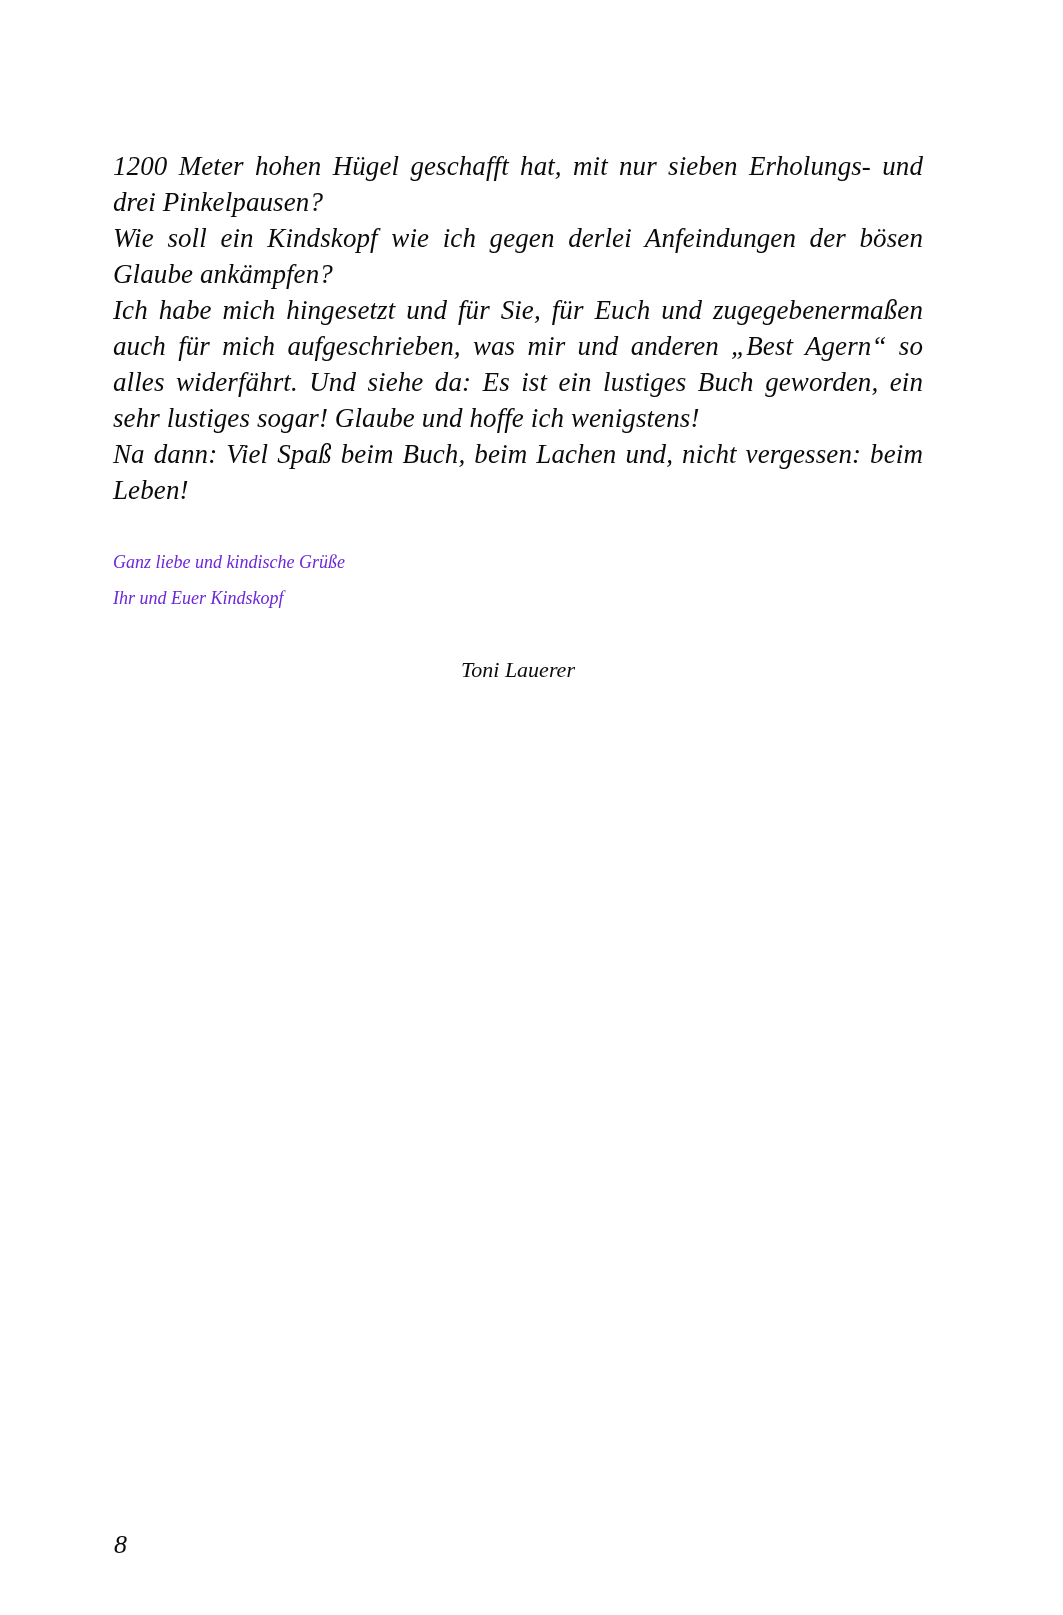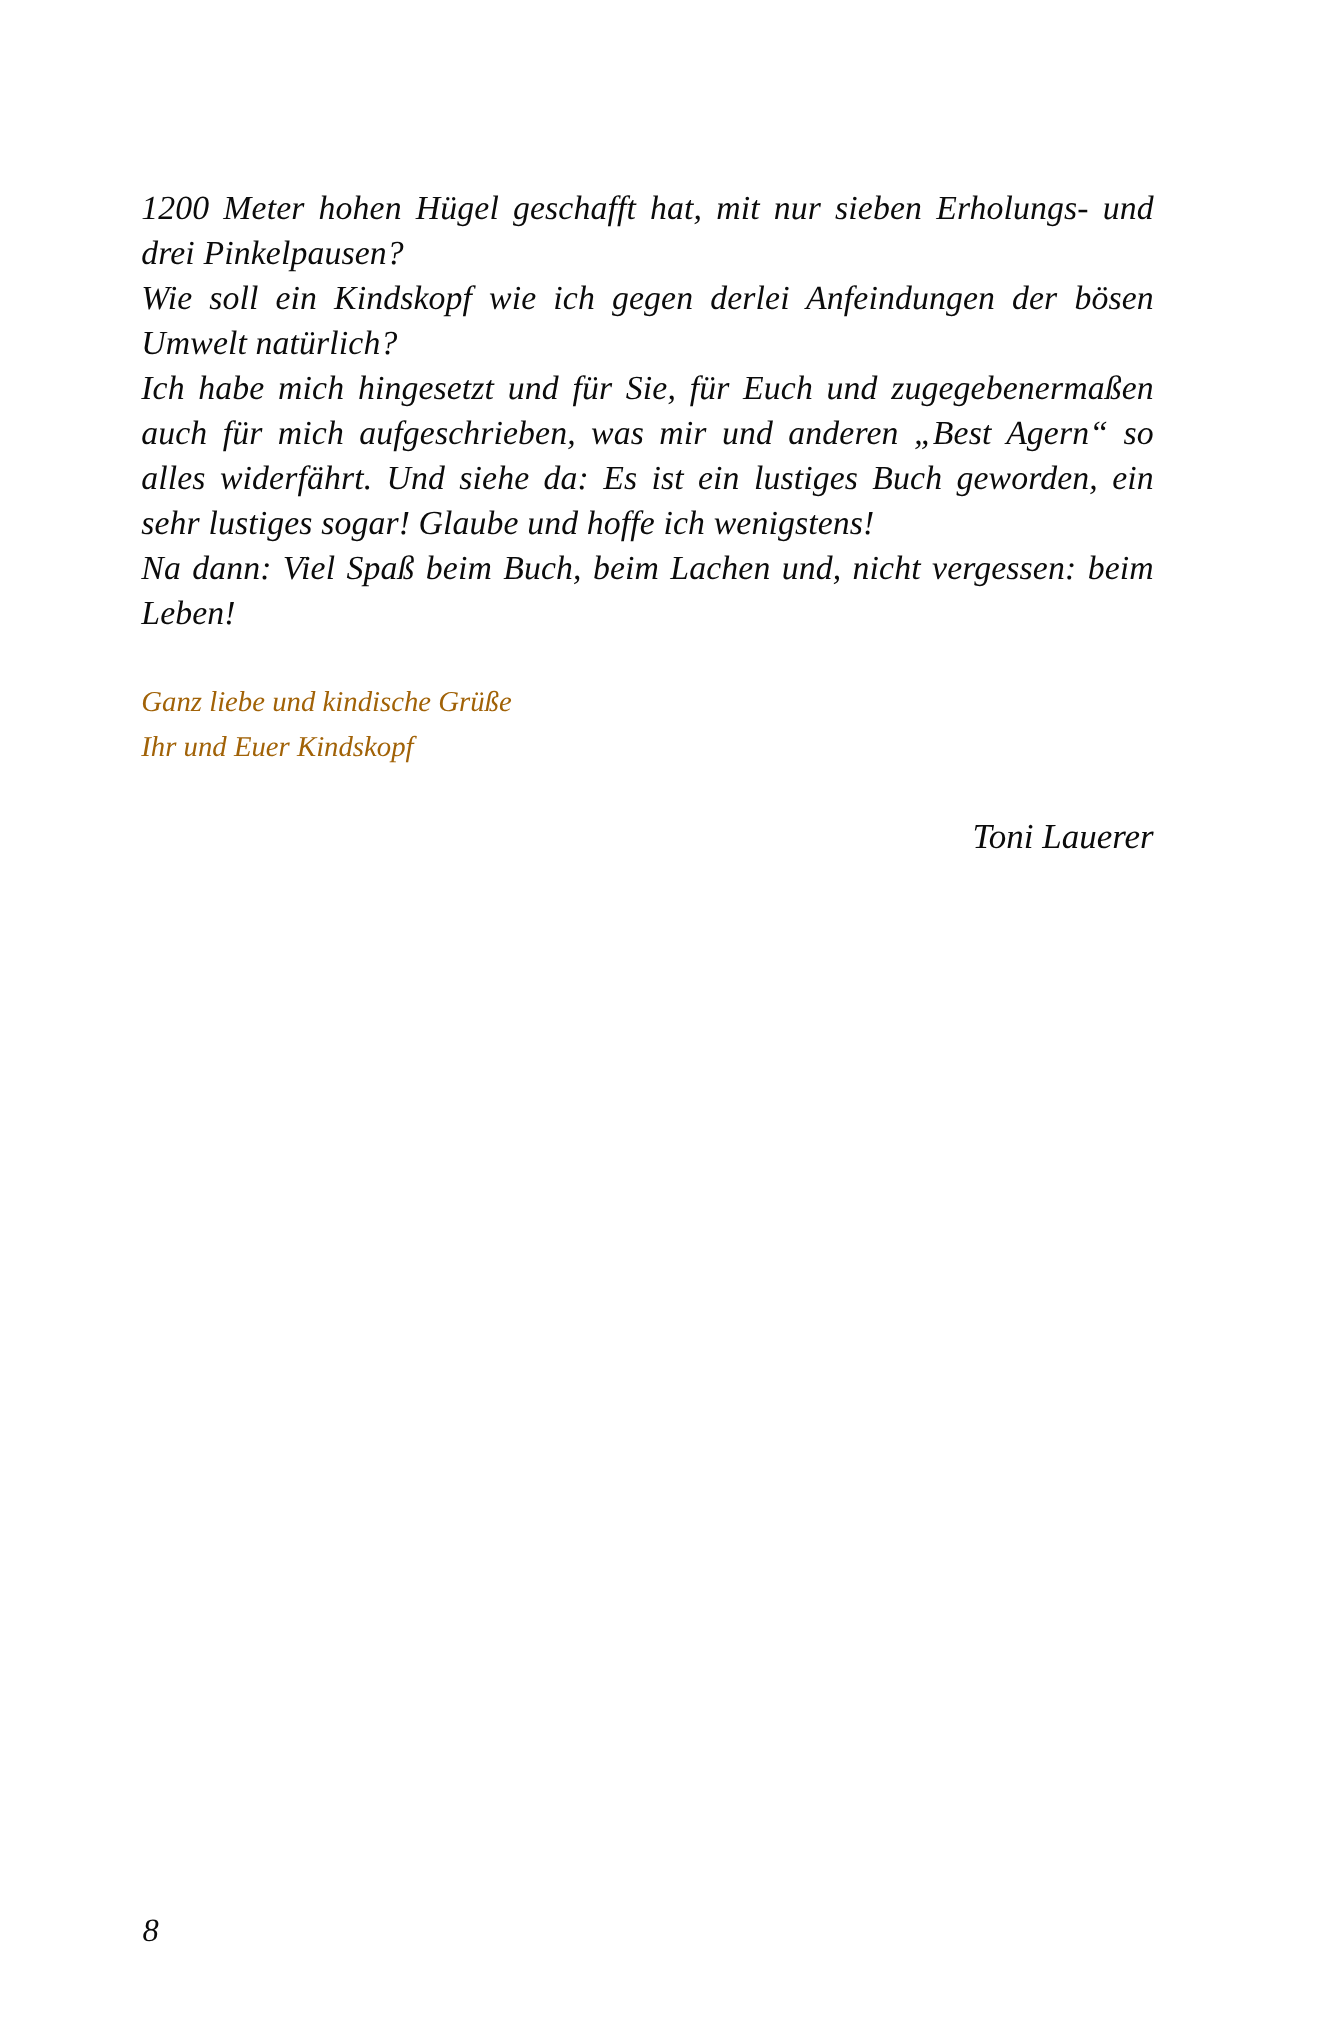--- a/index.html
+++ b/index.html
@@ -40,31 +40,31 @@
     text-justify: inter-word;
     letter-spacing: 0.1px;
     color: #0b0b0b;
   }
   .spacer-line {
     height: 36px;
   }
   .closing {
     margin: 0;
     font-style: italic;
-    font-size: 23px;
+    font-size: 18px;
     line-height: 36px;
     text-align: left;
-    color: #a16207;
+    color: #6d28d9;
   }
   .signature {
     margin: 0;
     font-style: italic;
-    font-size: 28px;
+    font-size: 22px;
     line-height: 36px;
-    text-align: right;
+    text-align: center;
     color: #0b0b0b;
   }
   .page-number {
     position: absolute;
     left: 114px;
     top: 1489px;
     font-style: italic;
     font-size: 26px;
     line-height: 32px;
     color: #0b0b0b;
@@ -72,21 +72,21 @@
 </style>
 </head>
 <body>
 
 <div class="page">
 
   <div class="text-block">
 
     <p class="para">1200 Meter hohen Hügel geschafft hat, mit nur sieben Erholungs- und drei Pinkelpausen?</p>
 
-    <p class="para">Wie soll ein Kindskopf wie ich gegen derlei Anfeindungen der bösen Umwelt natürlich?</p>
+    <p class="para">Wie soll ein Kindskopf wie ich gegen derlei Anfeindungen der bösen Glaube ankämpfen?</p>
 
 
     <p class="para">Ich habe mich hingesetzt und für Sie, für Euch und zugegebenermaßen auch für mich aufgeschrieben, was mir und anderen „Best Agern“ so alles widerfährt. Und siehe da: Es ist ein lustiges Buch geworden, ein sehr lustiges sogar! Glaube und hoffe ich wenigstens!</p>
 
     <p class="para">Na dann: Viel Spaß beim Buch, beim Lachen und, nicht vergessen: beim Leben!</p>
 
     <div class="spacer-line"></div>
 
     <p class="closing">Ganz liebe und kindische Grüße</p>
 

